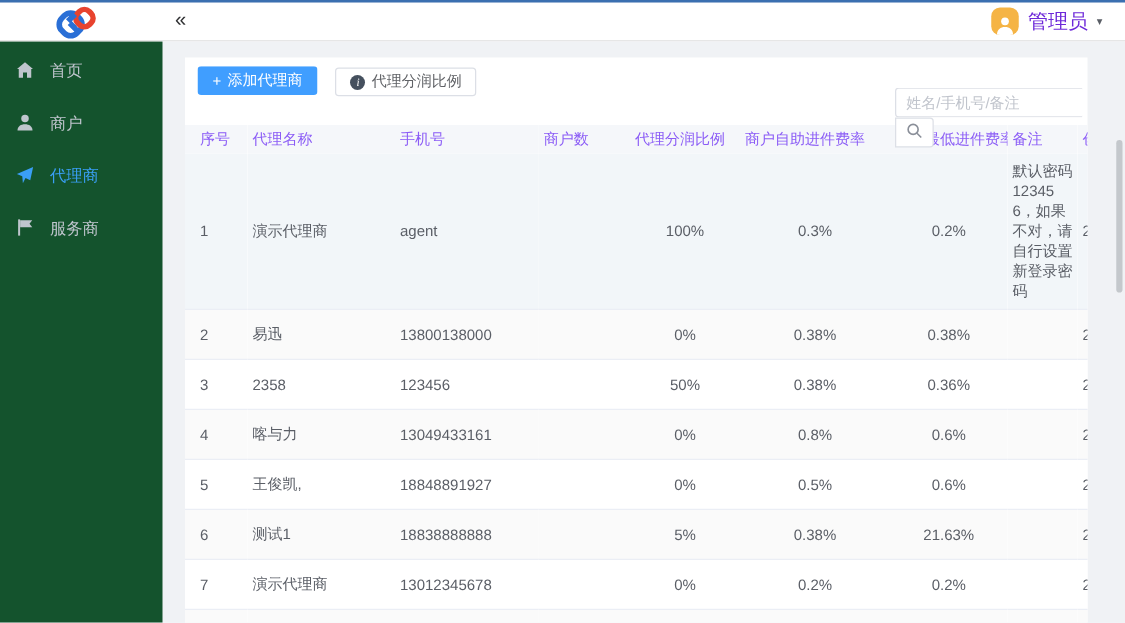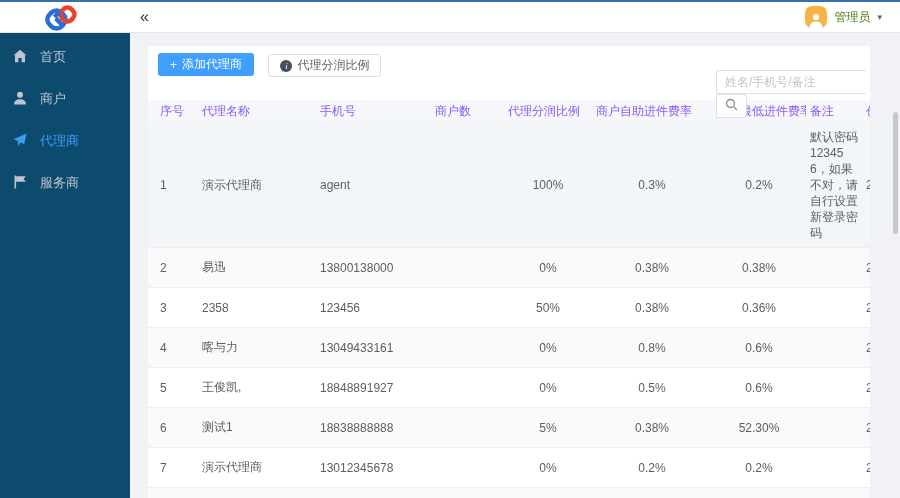--- a/index.html
+++ b/index.html
@@ -5,24 +5,24 @@
   * { margin:0; padding:0; box-sizing:border-box; }
   html,body { width:900px; height:498px; overflow:hidden;
     font-family:"Liberation Sans","DejaVu Sans",sans-serif; background:#f0f2f5; }
   .topline { position:absolute; left:0; top:0; width:900px; height:2px; background:#3b6fb0; z-index:30; }
   .topbar { position:absolute; left:0; top:2px; width:900px; height:31px; background:#fff;
     border-bottom:1px solid #e6e6e6; z-index:20; }
   .logo { position:absolute; left:38px; top:3px; }
   .collapse { position:absolute; left:140px; top:6px; font-size:16px; color:#303133; cursor:pointer; }
   .admin { position:absolute; right:18px; top:4px; display:flex; align-items:center; gap:7px; cursor:pointer; }
   .avatar { width:22px; height:22px; border-radius:7px; background:#f5b445; display:flex; align-items:flex-end; justify-content:center; overflow:hidden; }
-  .admin-label { font-size:12px; color:#4d7c0f; }
+  .admin-label { font-size:16px; color:#6d28d9; }
   .caret { font-size:9px; color:#5a5e66; }
 
-  .sidebar { position:absolute; left:0; top:33px; width:130px; height:465px; background:#0c4a6e; z-index:10; }
+  .sidebar { position:absolute; left:0; top:33px; width:130px; height:465px; background:#14532d; z-index:10; }
   .side-item { height:36px; display:flex; align-items:center; padding-left:13px; gap:13px;
     color:#bfc5cd; font-size:13px; cursor:pointer; position:relative; margin-top:6px; }
   .side-item svg { flex:0 0 auto; }
   .side-item.active { color:#3a9ff5; }
   .side-item .chev { position:absolute; right:12px; top:13px; color:#8a93a0; }
 
   .content { position:absolute; left:130px; top:33px; width:770px; height:465px; background:#f0f2f5; }
   .card { position:absolute; left:18px; top:13px; width:722px; height:452px; background:#fff; overflow:hidden; }
 
   .toolbar { position:relative; height:42px; padding-top:7px; }
@@ -219,21 +219,21 @@
             <td class="c7 remark"></td>
             <td class="c8">2</td>
           </tr>
           <tr class="stripe">
             <td class="c0">6</td>
             <td class="c1">测试1</td>
             <td class="c2">18838888888</td>
             <td class="c3"></td>
             <td class="c4 num">5%</td>
             <td class="c5 num">0.38%</td>
-            <td class="c6 num">52.30%</td>
+            <td class="c6 num">21.63%</td>
             <td class="c7 remark"></td>
             <td class="c8">2</td>
           </tr>
           <tr>
             <td class="c0">7</td>
             <td class="c1">演示代理商</td>
             <td class="c2">13012345678</td>
             <td class="c3"></td>
             <td class="c4 num">0%</td>
             <td class="c5 num">0.2%</td>

